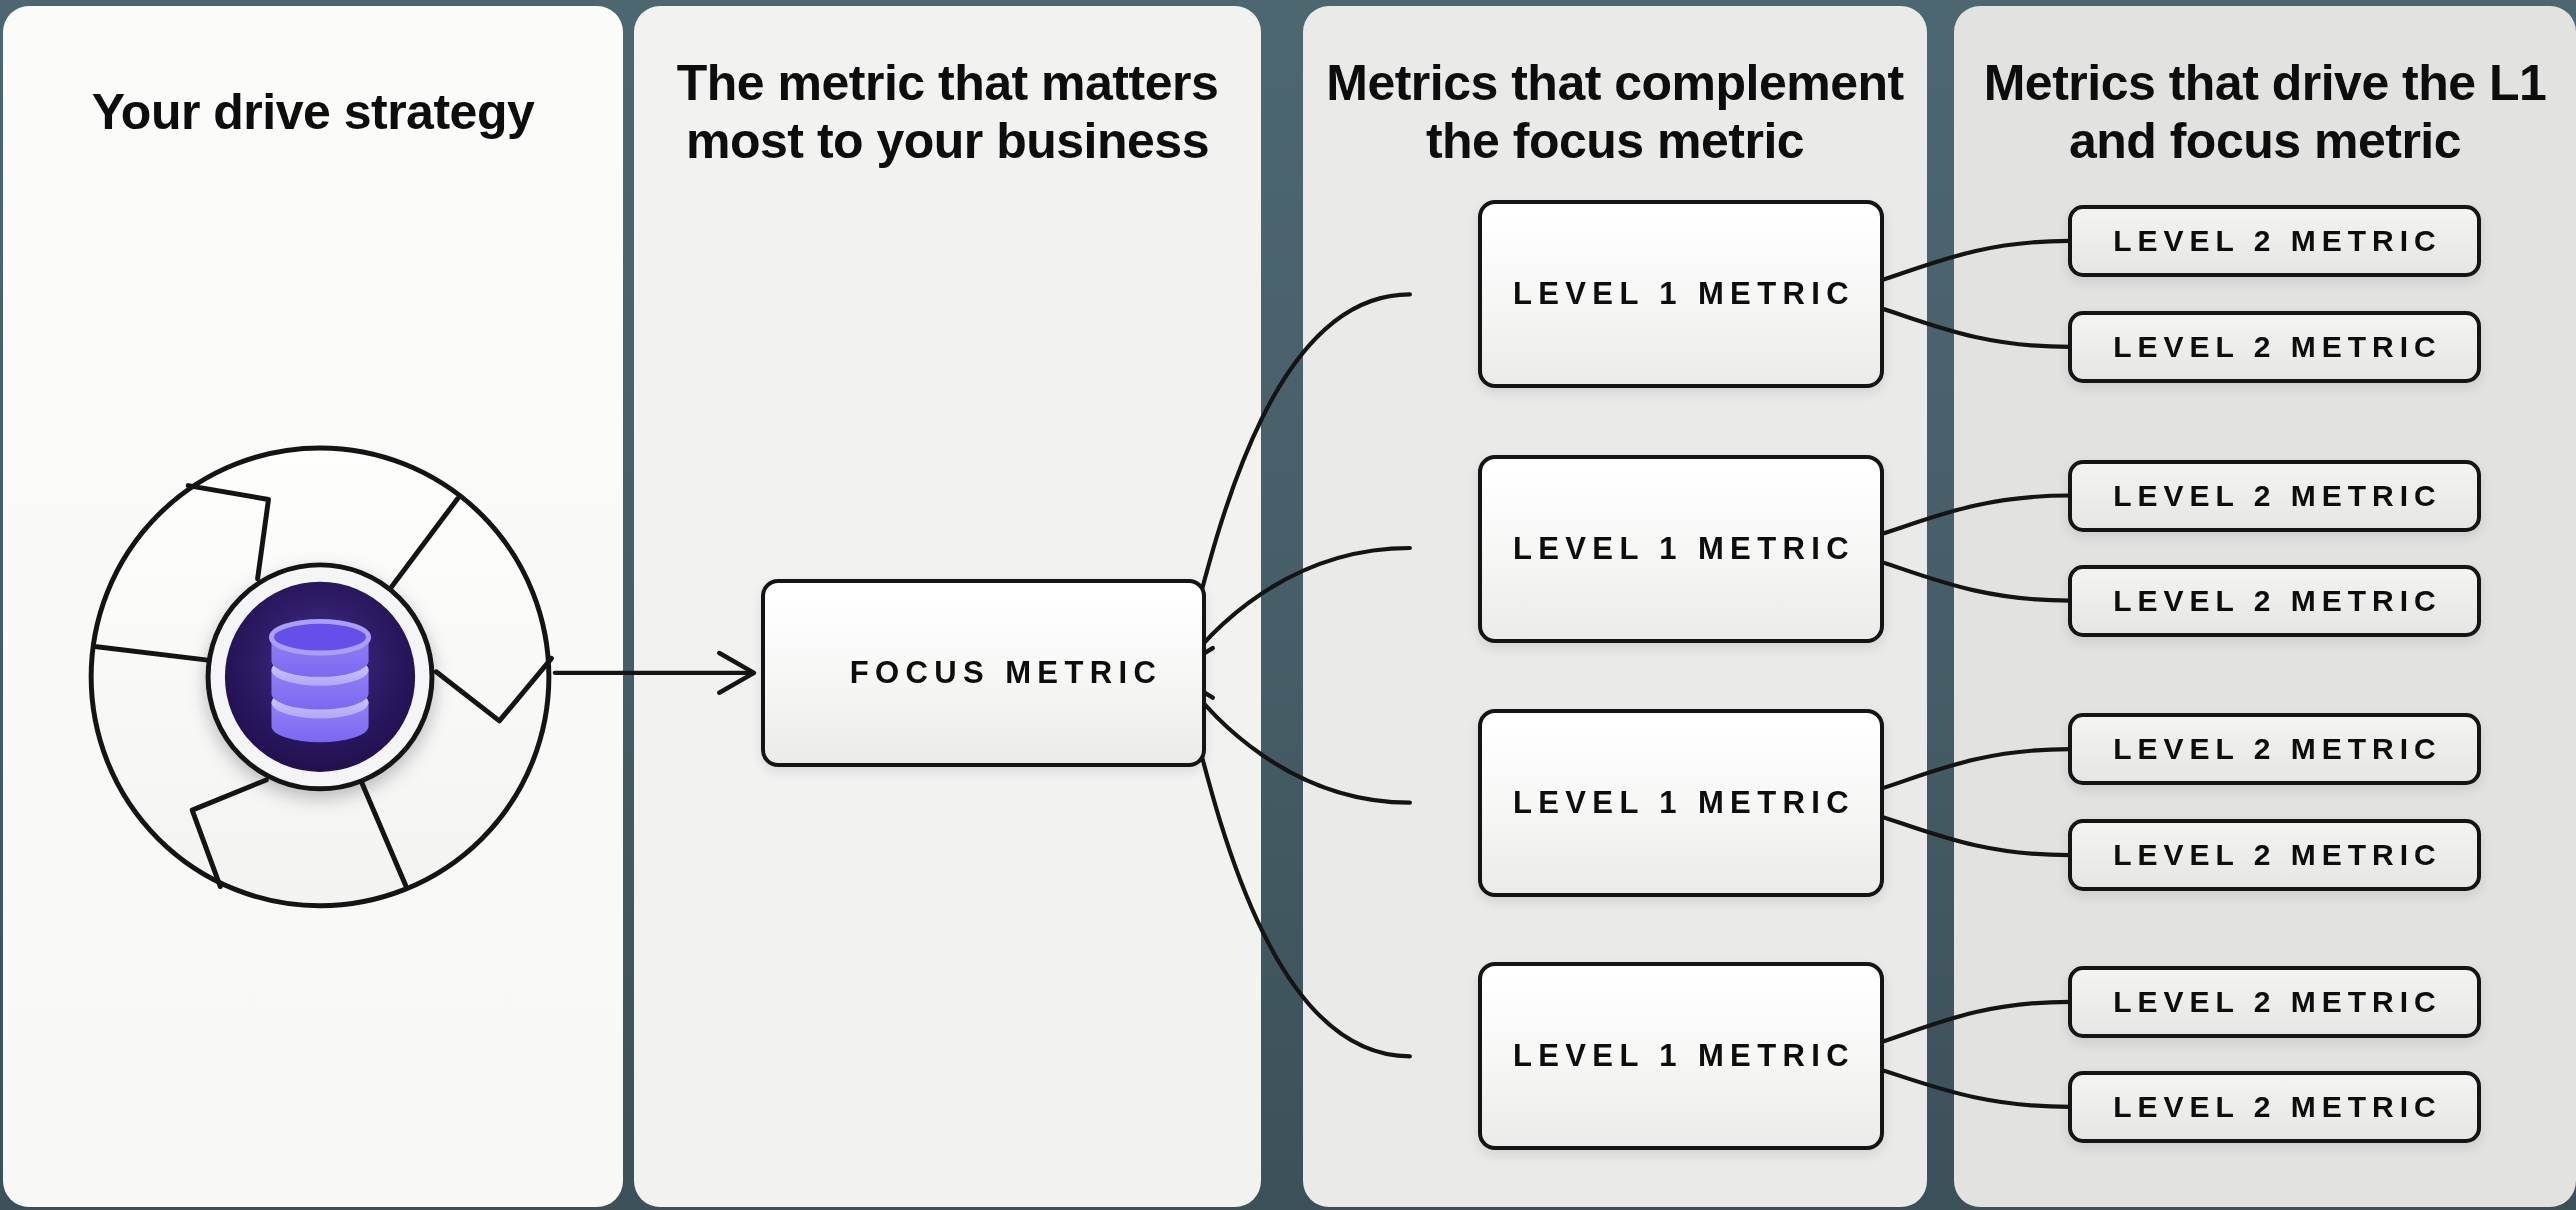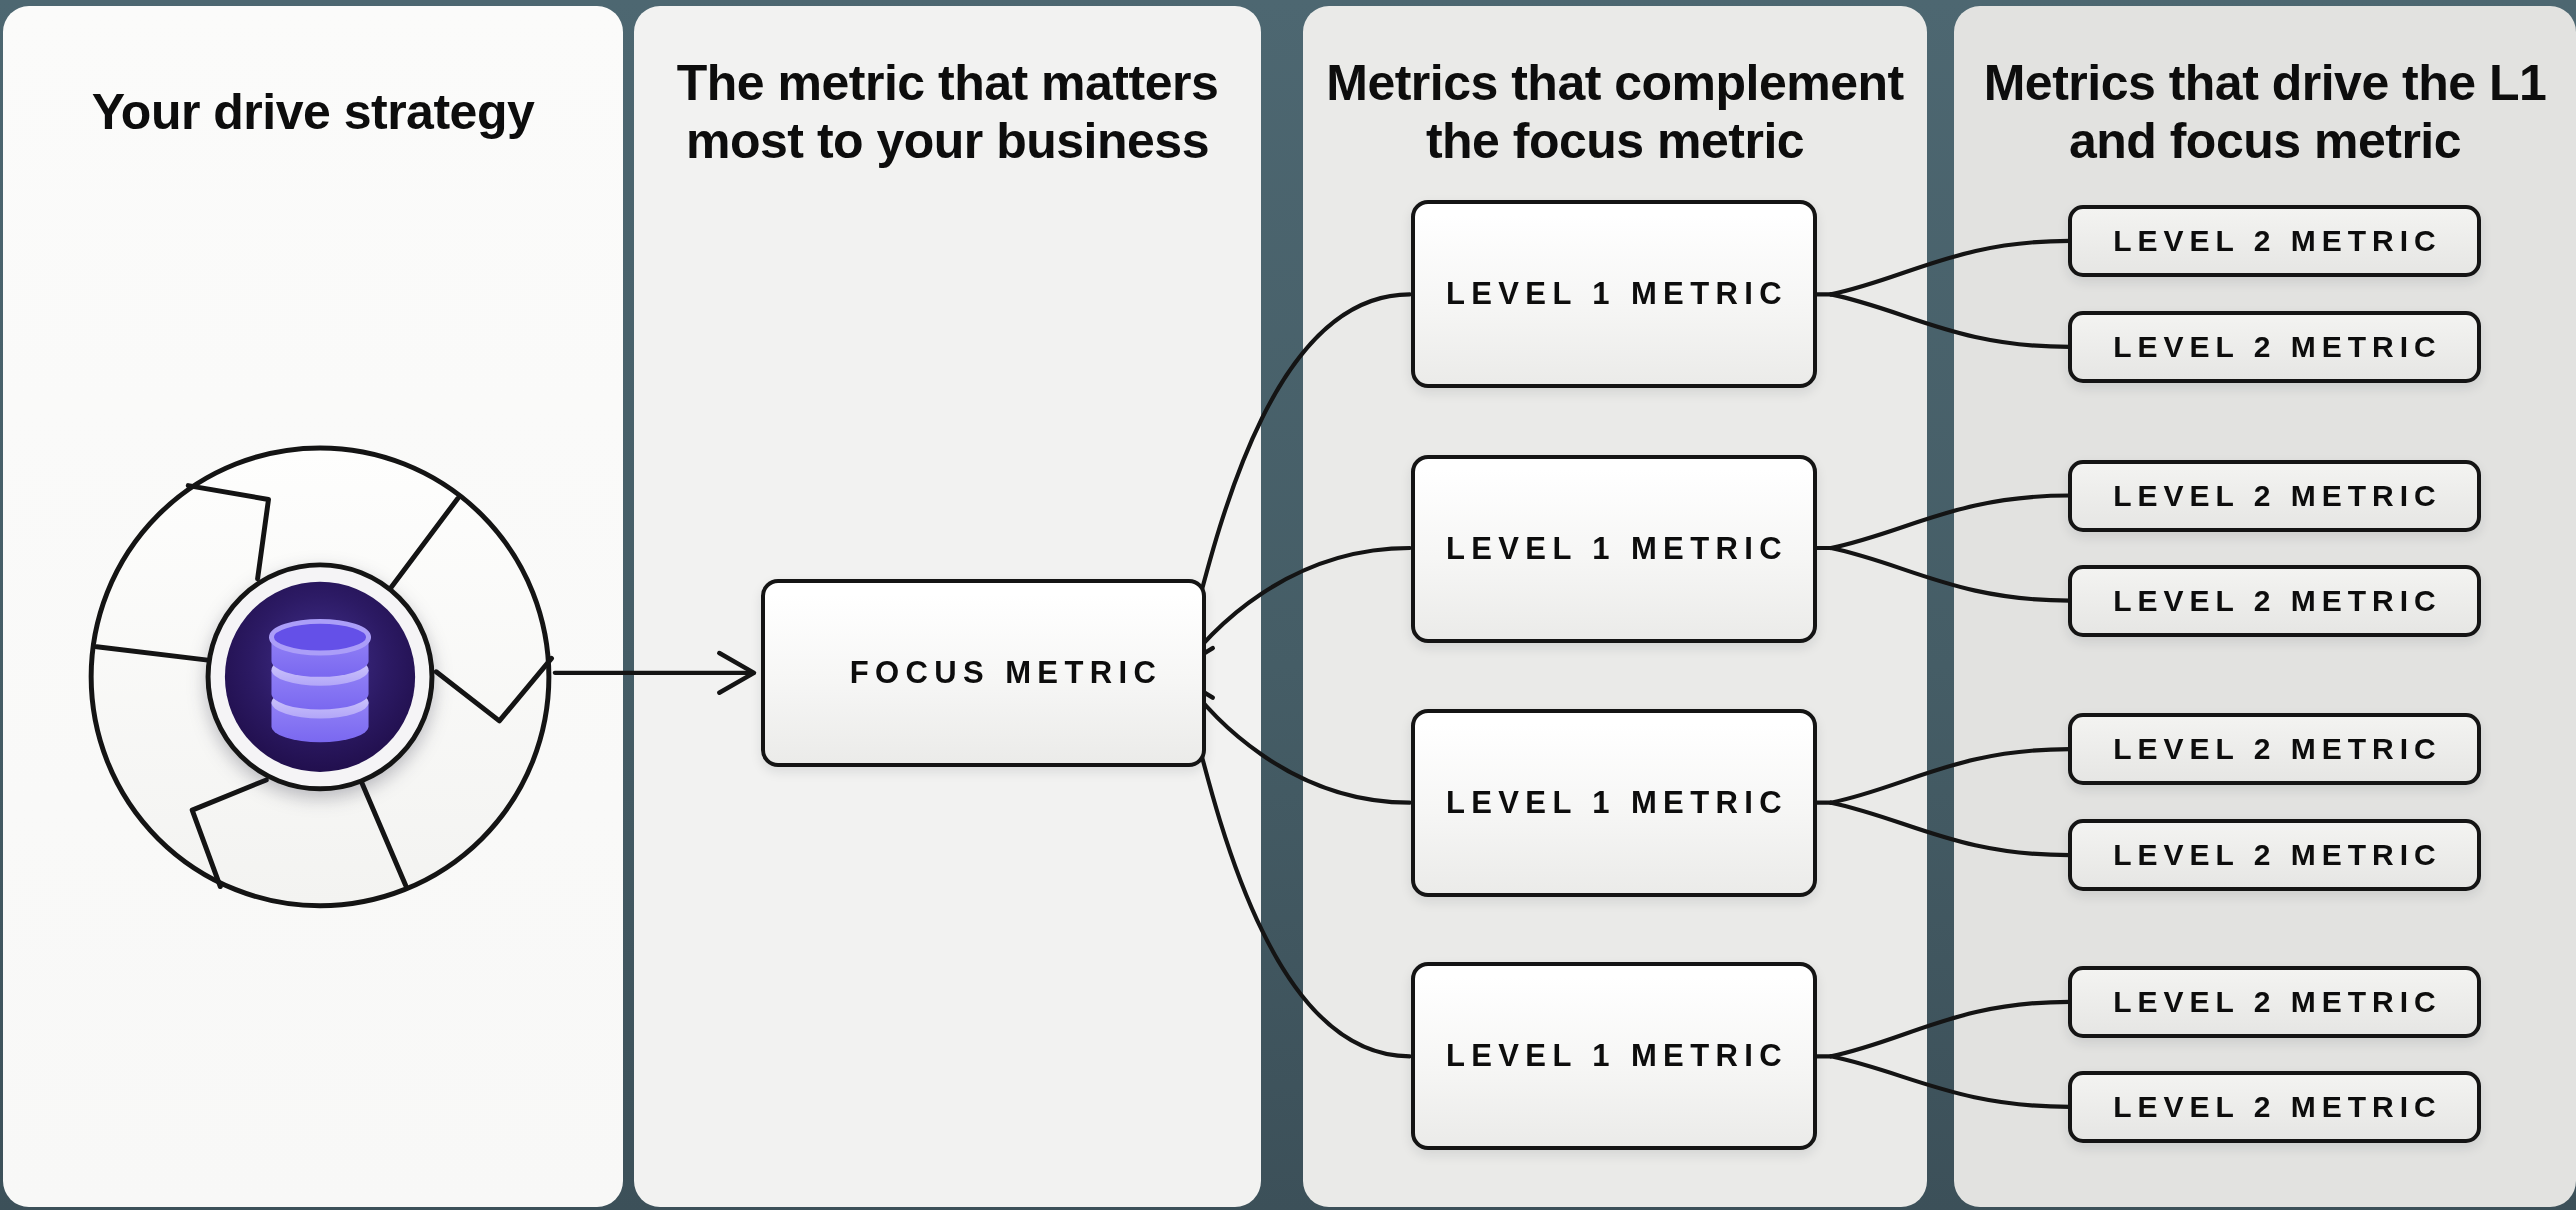--- a/index.html
+++ b/index.html
@@ -33,21 +33,21 @@
   .boxes{position:absolute;left:0;top:0;width:2576px;height:1211px;}
   .metric-box{
     position:absolute;display:flex;align-items:center;justify-content:center;
     border:4px solid var(--box-border,#141414);border-radius:17px;
     background:linear-gradient(180deg,var(--box-a,#ffffff) 6%, #f6f6f5 55%, var(--box-b,#ebebe9) 100%);
     box-shadow:0 5px 12px rgba(20,30,35,.10);
     color:var(--text,#0d0d0d);font-weight:700;
   }
   .box-label{font-size:31px;letter-spacing:6.4px;white-space:nowrap;transform:translateX(3px);}
   .focus-box{left:761px;top:579px;width:398px;height:180px;padding-left:39px;}
-  .l1-box{left:1411px;top:0;width:398px;height:180px;}
+  .l1-box{left:1478px;top:0;width:398px;height:180px;}
   .l2-box{
     left:2068px;width:405px;height:64px;border-radius:15px;
     background:linear-gradient(180deg,var(--box2-a,#f3f3f1) 0%, var(--box2-b,#e6e6e4) 100%);
   }
   .l2-box .box-label{font-size:30px;letter-spacing:6px;}
 </style>
 </head>
 <body>
 
 <div class="panel panel-1">

